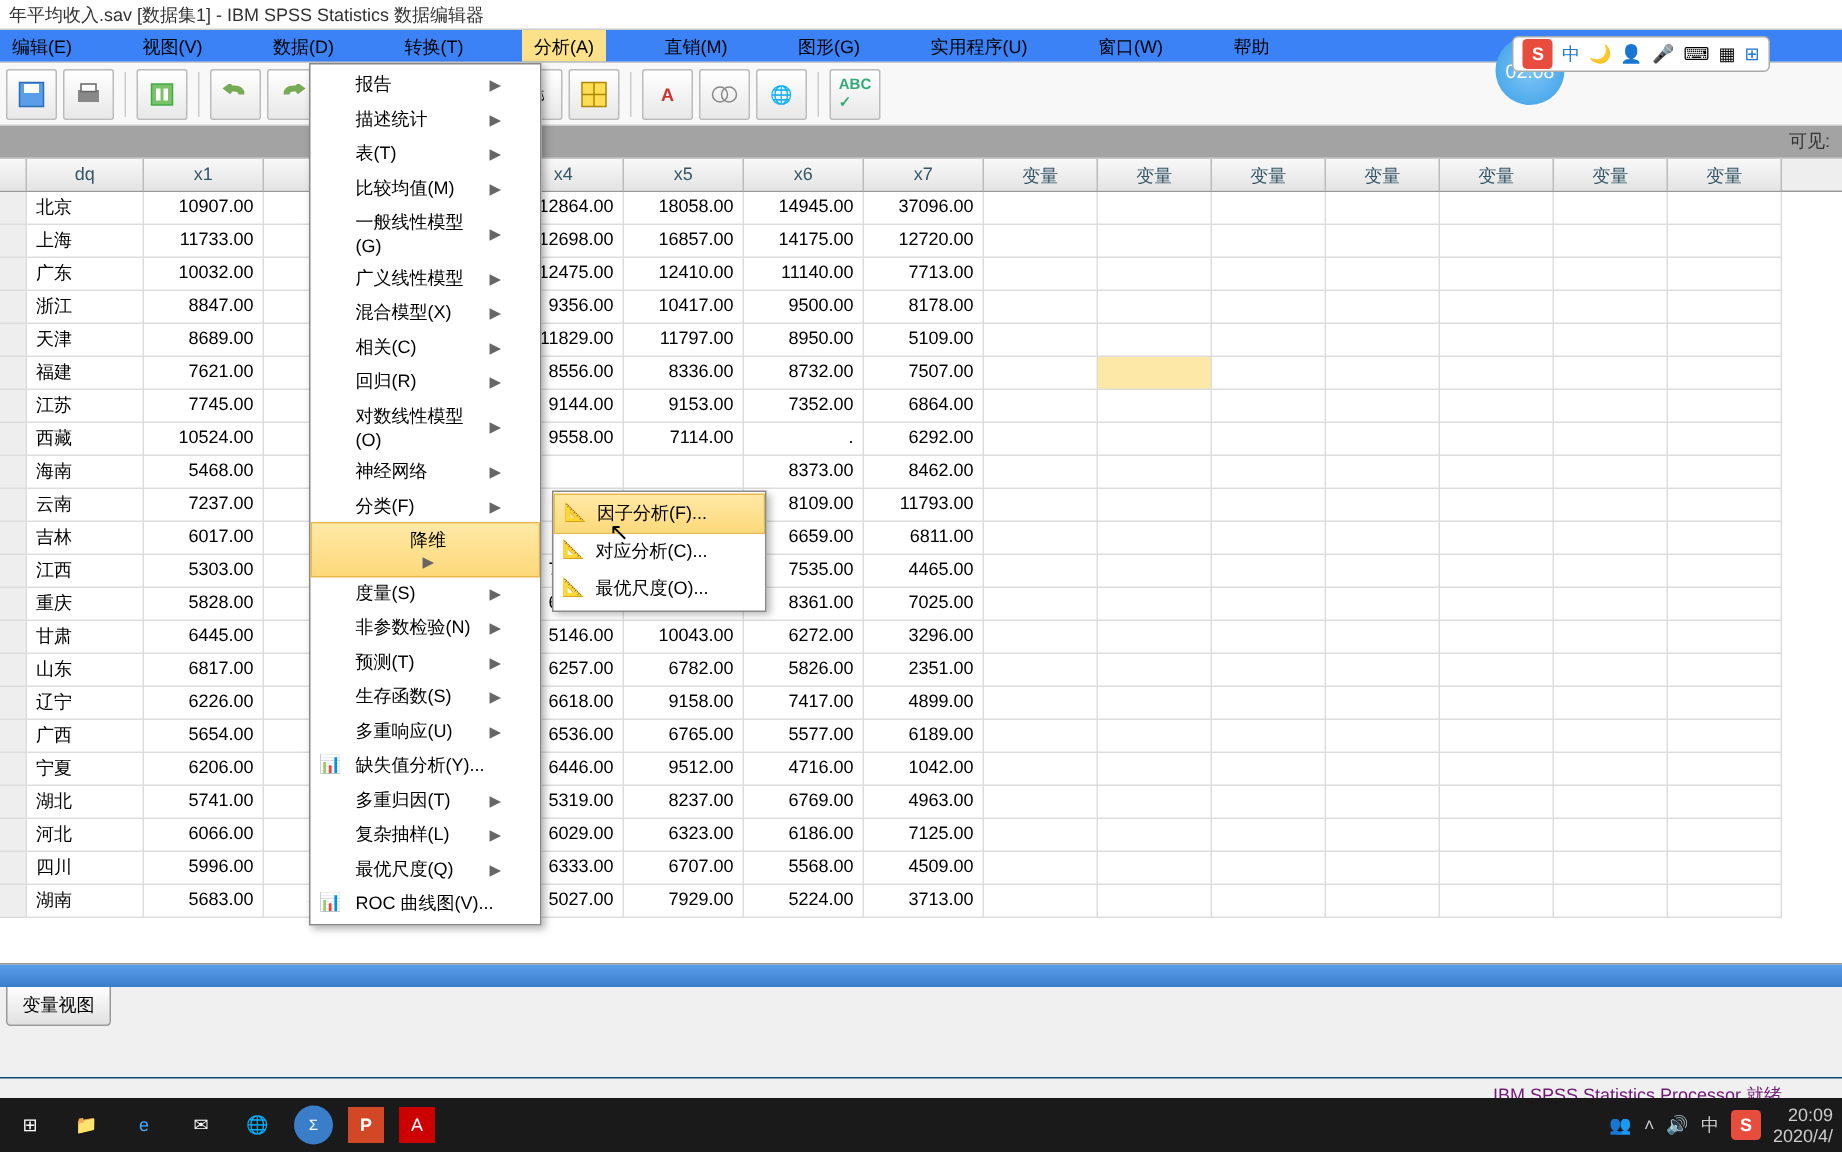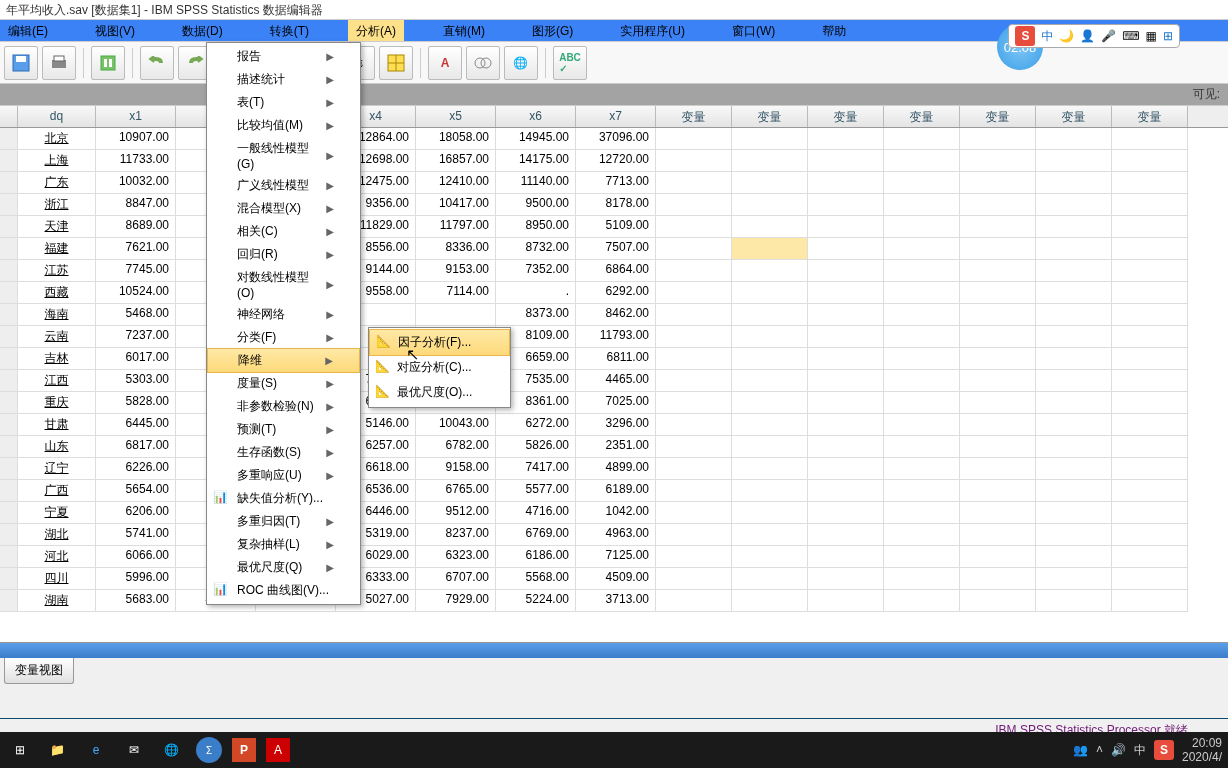--- a/index.html
+++ b/index.html
@@ -16,27 +16,27 @@
 .grid-header { display: flex; background: #eee; height: 22px; border-bottom: 1px solid #999; }
 .grid-header .hcell { border-right: 1px solid #bbb; text-align: center; padding: 3px 0; color: #356; background: linear-gradient(#f8f8f8,#e4e4e4); }
 .corner { width: 18px; min-width: 18px; }
 .col-dq { width: 78px; min-width: 78px; }
 .col-x { width: 80px; min-width: 80px; }
 .col-var { width: 76px; min-width: 76px; }
 .grid-body { overflow: hidden; }
 .grid-row { display: flex; height: 22px; }
 .grid-row .gcell { border-right: 1px solid #ddd; border-bottom: 1px solid #ddd; padding: 2px 6px; }
 .rowhead { width: 18px; min-width: 18px; background: #eee; border-right: 1px solid #bbb; }
-.dq-cell { width: 78px; min-width: 78px; text-align: center; text-decoration: underline; }
+.dq-cell { width: 78px; min-width: 78px; text-align: left; }
 .num-cell { width: 80px; min-width: 80px; text-align: right; }
 .var-cell { width: 76px; min-width: 76px; }
 .highlight { background: #fde8a8; }
 .dropdown { position: absolute; top: 42px; left: 206px; width: 155px; background: #fff; border: 1px solid #888; box-shadow: 2px 2px 5px rgba(0,0,0,0.3); z-index: 100; padding: 2px 0; }
 .dd-item { padding: 3px 26px 3px 30px; position: relative; cursor: pointer; display: flex; justify-content: space-between; align-items: center; }
-.dd-item.highlighted { background: linear-gradient(#ffe9a6,#fdd97a); border: 1px solid #e8b84a; margin: -1px 0; }
+.dd-item.highlighted { background: linear-gradient(#ffe9a6,#fdd97a); border: 1px solid #e8b84a; margin: -1px 0; flex-direction: column; }
 .arrow { font-size: 10px; color: #666; }
 .submenu { position: absolute; top: 327px; left: 368px; width: 143px; background: #fff; border: 1px solid #888; box-shadow: 2px 2px 5px rgba(0,0,0,0.3); z-index: 101; padding: 2px 0; }
 .sm-item { padding: 4px 10px 4px 28px; position: relative; cursor: pointer; }
 .sm-item.highlighted { background: linear-gradient(#ffe9a6,#fdd97a); border: 1px solid #e8b84a; margin: -1px 0; }
 .sm-icon { position: absolute; left: 6px; top: 4px; width: 16px; height: 16px; }
 .hscroll { height: 16px; background: linear-gradient(#5a9de8,#3b7dc8); border-top: 1px solid #999; }
 .tab-area { background: #f0f0f0; height: 28px; display: flex; align-items: flex-start; padding: 0 4px; }
 .tab-btn { background: linear-gradient(#fff,#e0e0e0); border: 1px solid #999; border-top: none; padding: 4px 10px; cursor: pointer; border-radius: 0 0 3px 3px; }
 .status-bar { background: #f0f0f0; height: 24px; border-top: 1px solid #0c4a6e; display: flex; justify-content: flex-end; align-items: center; padding: 0 40px; color: #701a75; margin-top: 32px; }
 .taskbar { position: absolute; bottom: 0; left: 0; right: 0; height: 36px; background: #1a1a1a; display: flex; align-items: center; padding: 0 6px; gap: 10px; }

